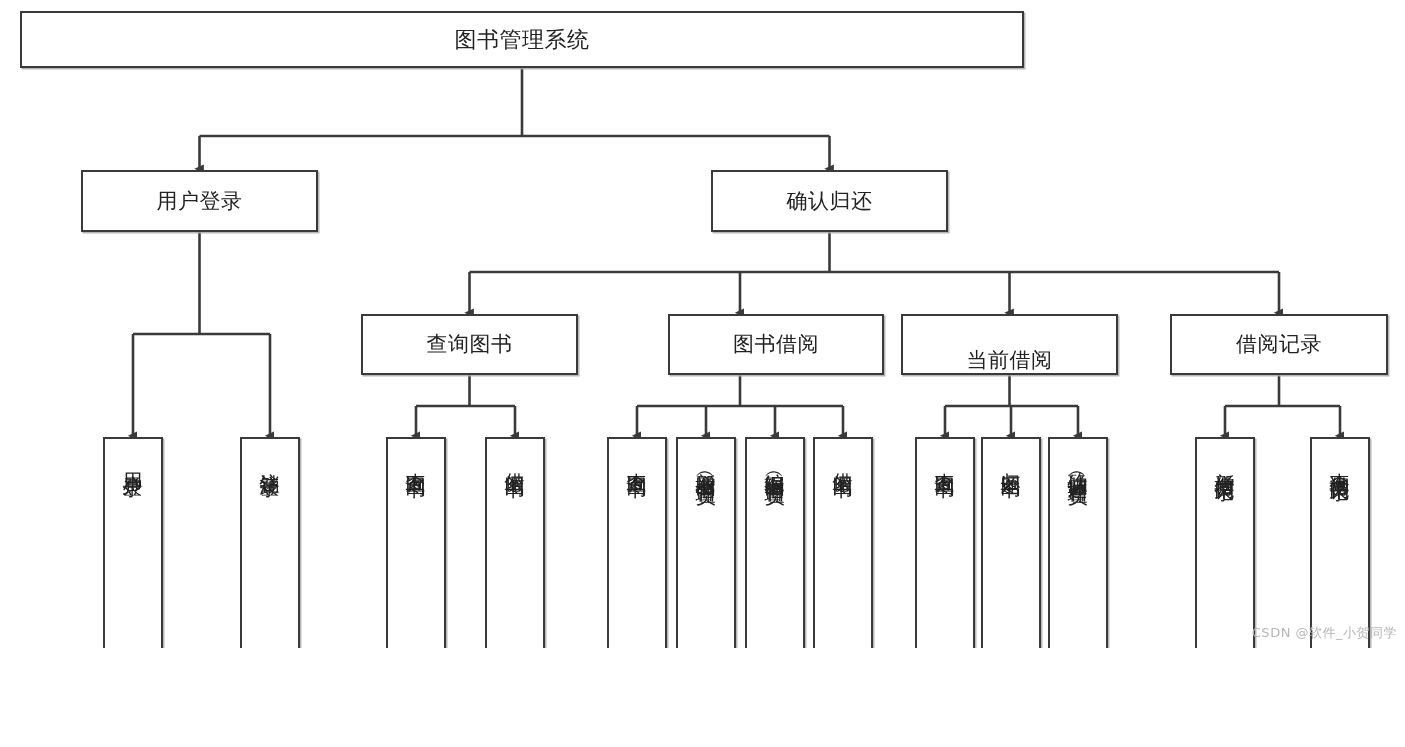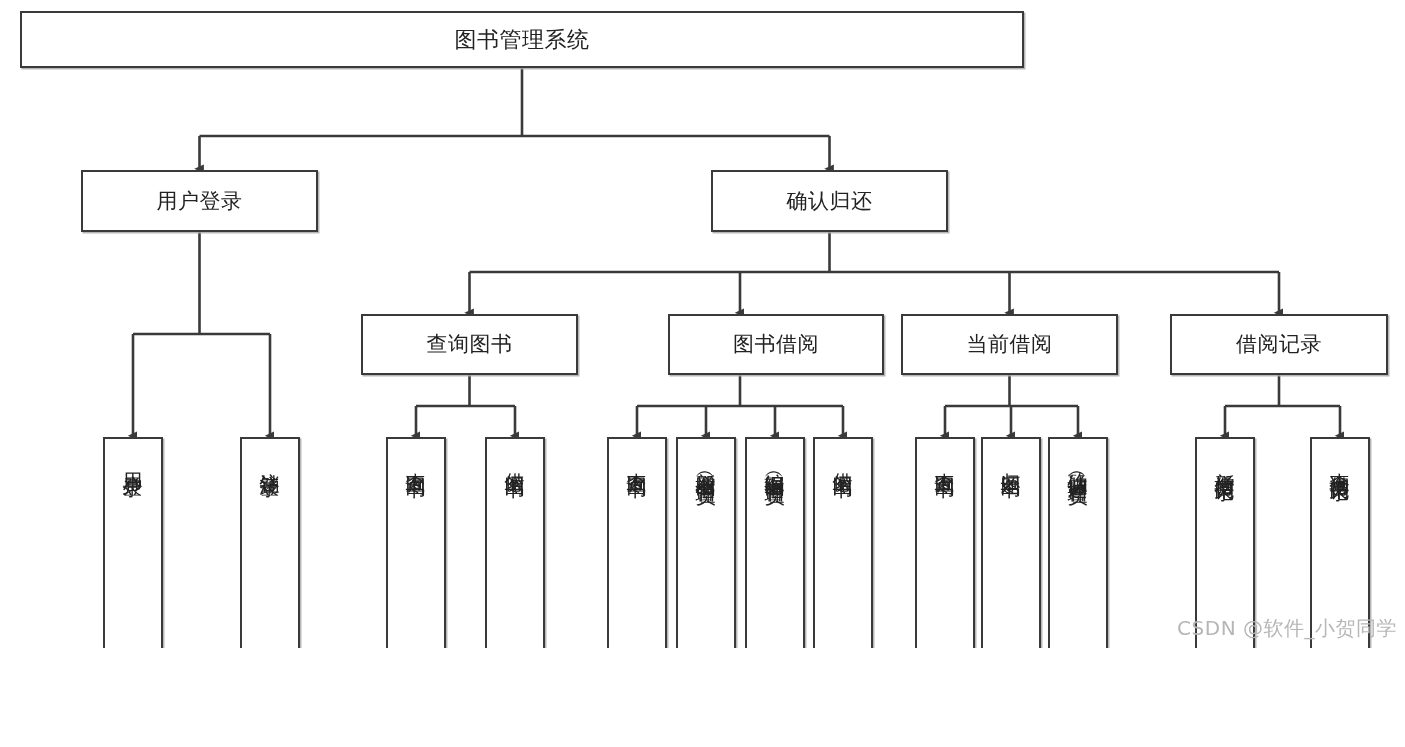--- a/index.html
+++ b/index.html
@@ -58,21 +58,21 @@
     line-height: 1;
     white-space: nowrap;
   }
   .node.root .node-label { font-size: 22px; }
   .node.level1 .node-label { font-size: 21px; }
   .node.level2 .node-label { font-size: 21px; }
   #watermark {
     position: absolute;
     right: 8px;
     bottom: 6px;
-    font-size: 20px;
+    font-size: 13px;
     color: #b6b6b6;
     letter-spacing: 0.5px;
     z-index: 5;
     white-space: nowrap;
     user-select: none;
   }
 </style>
 </head>
 <body>
 
@@ -131,21 +131,21 @@
   <div class="node level1" style="left: 711px; top: 170px; width: 237px; height: 62px;">
     <span class="node-label">确认归还</span>
   </div>
 
   <div class="node level2" style="left: 361px; top: 314px; width: 217px; height: 61px;">
     <span class="node-label">查询图书</span>
   </div>
   <div class="node level2" style="left: 668px; top: 314px; width: 216px; height: 61px;">
     <span class="node-label">图书借阅</span>
   </div>
-  <div class="node level2" style="left: 901px; top: 314px; width: 217px; height: 61px;">
+  <div class="node level2" style="left: 901px; top: 314px; width: 217px; height: 61px; align-items: flex-end;">
     <span class="node-label">当前借阅</span>
   </div>
   <div class="node level2" style="left: 1170px; top: 314px; width: 218px; height: 61px;">
     <span class="node-label">借阅记录</span>
   </div>
 
   <div class="node vertical" style="left: 103px; top: 437px; width: 60px; height: 298px;">
     <span class="node-label">用户登录</span>
   </div>
   <div class="node vertical" style="left: 240px; top: 437px; width: 60px; height: 298px;">

